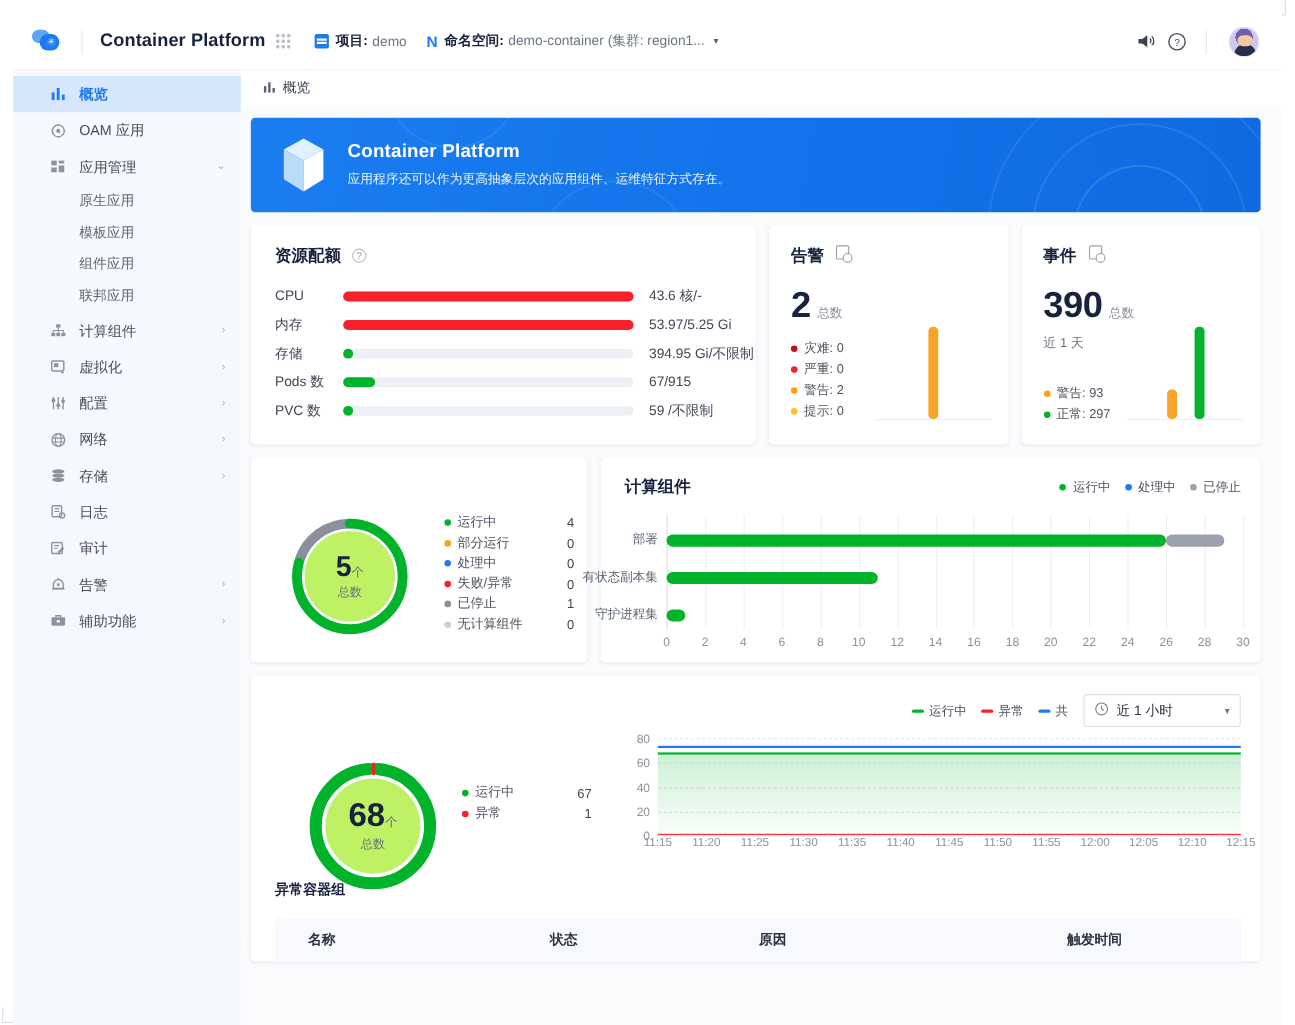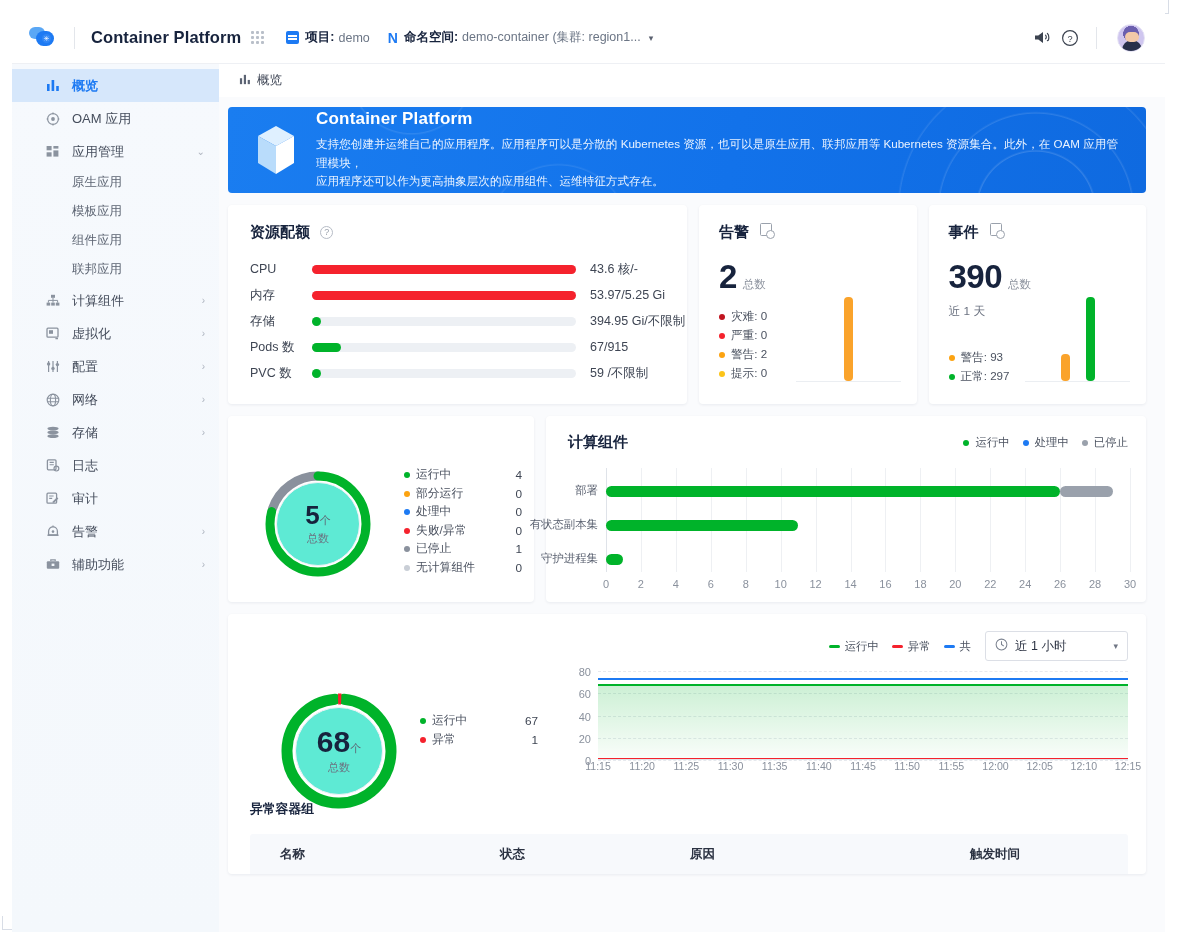--- a/index.html
+++ b/index.html
@@ -109,21 +109,21 @@
   .minibars { position:absolute; right: 16px; bottom: 22px; width: 105px; height: 108px;
               border-bottom: 1px solid #ebeef2; display:flex; align-items:flex-end; justify-content:center; gap: 16px;}
   .mb { width: 9px; border-radius: 4px; }
   .rpt-ico { display:inline-block; width:12px; height:13px; border:1.4px solid #9aa1ac; border-radius:1.5px;
              position:relative; margin-left:7px; vertical-align:1px; }
   .rpt-ico::after{content:"";position:absolute;right:-4px;bottom:-4px;width:7px;height:7px;border:1.4px solid #9aa1ac;border-radius:50%;background:#fff;}
 
   
   .appcard { width: 306px; padding: 17px 0 0 22px; position:relative; height: 186px;}
   .donut-wrap { position:absolute; left: 34px; top: 52px; width: 112px; height: 112px; }
-  .donut-center { position:absolute; inset: 14px; border-radius:50%; border:1px solid #f0f2f5; background:#5eead4;
+  .donut-center { position:absolute; inset: 14px; border-radius:50%; border:1px solid #f0f2f5; background:#bef264;
                   display:flex; flex-direction:column; align-items:center; justify-content:center; }
   .dn-num { font-size: 26px; font-weight:700; color:#17233d; line-height:1; }
   .dn-num small { font-size: 11px; font-weight:400; color:#5d6472; }
   .dn-lab { font-size: 11px; color:#6b7280; margin-top: 3px; }
   .dleg { position:absolute; left: 176px; top: 50px; width: 118px; }
   .dleg-row { display:flex; align-items:center; font-size: 11.8px; color:#4b5260; height: 18.5px; }
   .dleg-row .v { margin-left:auto; color:#3f4654; }
 
   
   .compute { flex:1; padding: 17px 18px 0 22px; position:relative; height: 186px; }
@@ -396,21 +396,20 @@
       <div class="arcs"></div>
       <div class="bn-logo">
         <svg width="44" height="52" viewBox="0 0 44 52">
           <path d="M22 2 L40 12 L22 22 L4 12 Z" fill="#dff0ff"></path>
           <path d="M4 12 L22 22 L22 50 L4 39 Z" fill="#b9dcfb"></path>
           <path d="M40 12 L22 22 L22 50 L40 39 Z" fill="#ffffff"></path>
         </svg>
       </div>
       <div class="bn-text">
         <div class="bn-h">Container Platform</div>
-        <div class="bn-p">支持您创建并运维自己的应用程序。应用程序可以是分散的 Kubernetes 资源，也可以是原生应用、联邦应用等 Kubernetes 资源集合。此外，在 OAM 应用管理模块，</div>
         <div class="bn-p">应用程序还可以作为更高抽象层次的应用组件、运维特征方式存在。</div>
       </div>
     </div>
 
     <div class="row">
 
       <div class="card quota">
         <div class="card-title">
           <span>资源配额</span>
           <span class="qmark">?</span>

